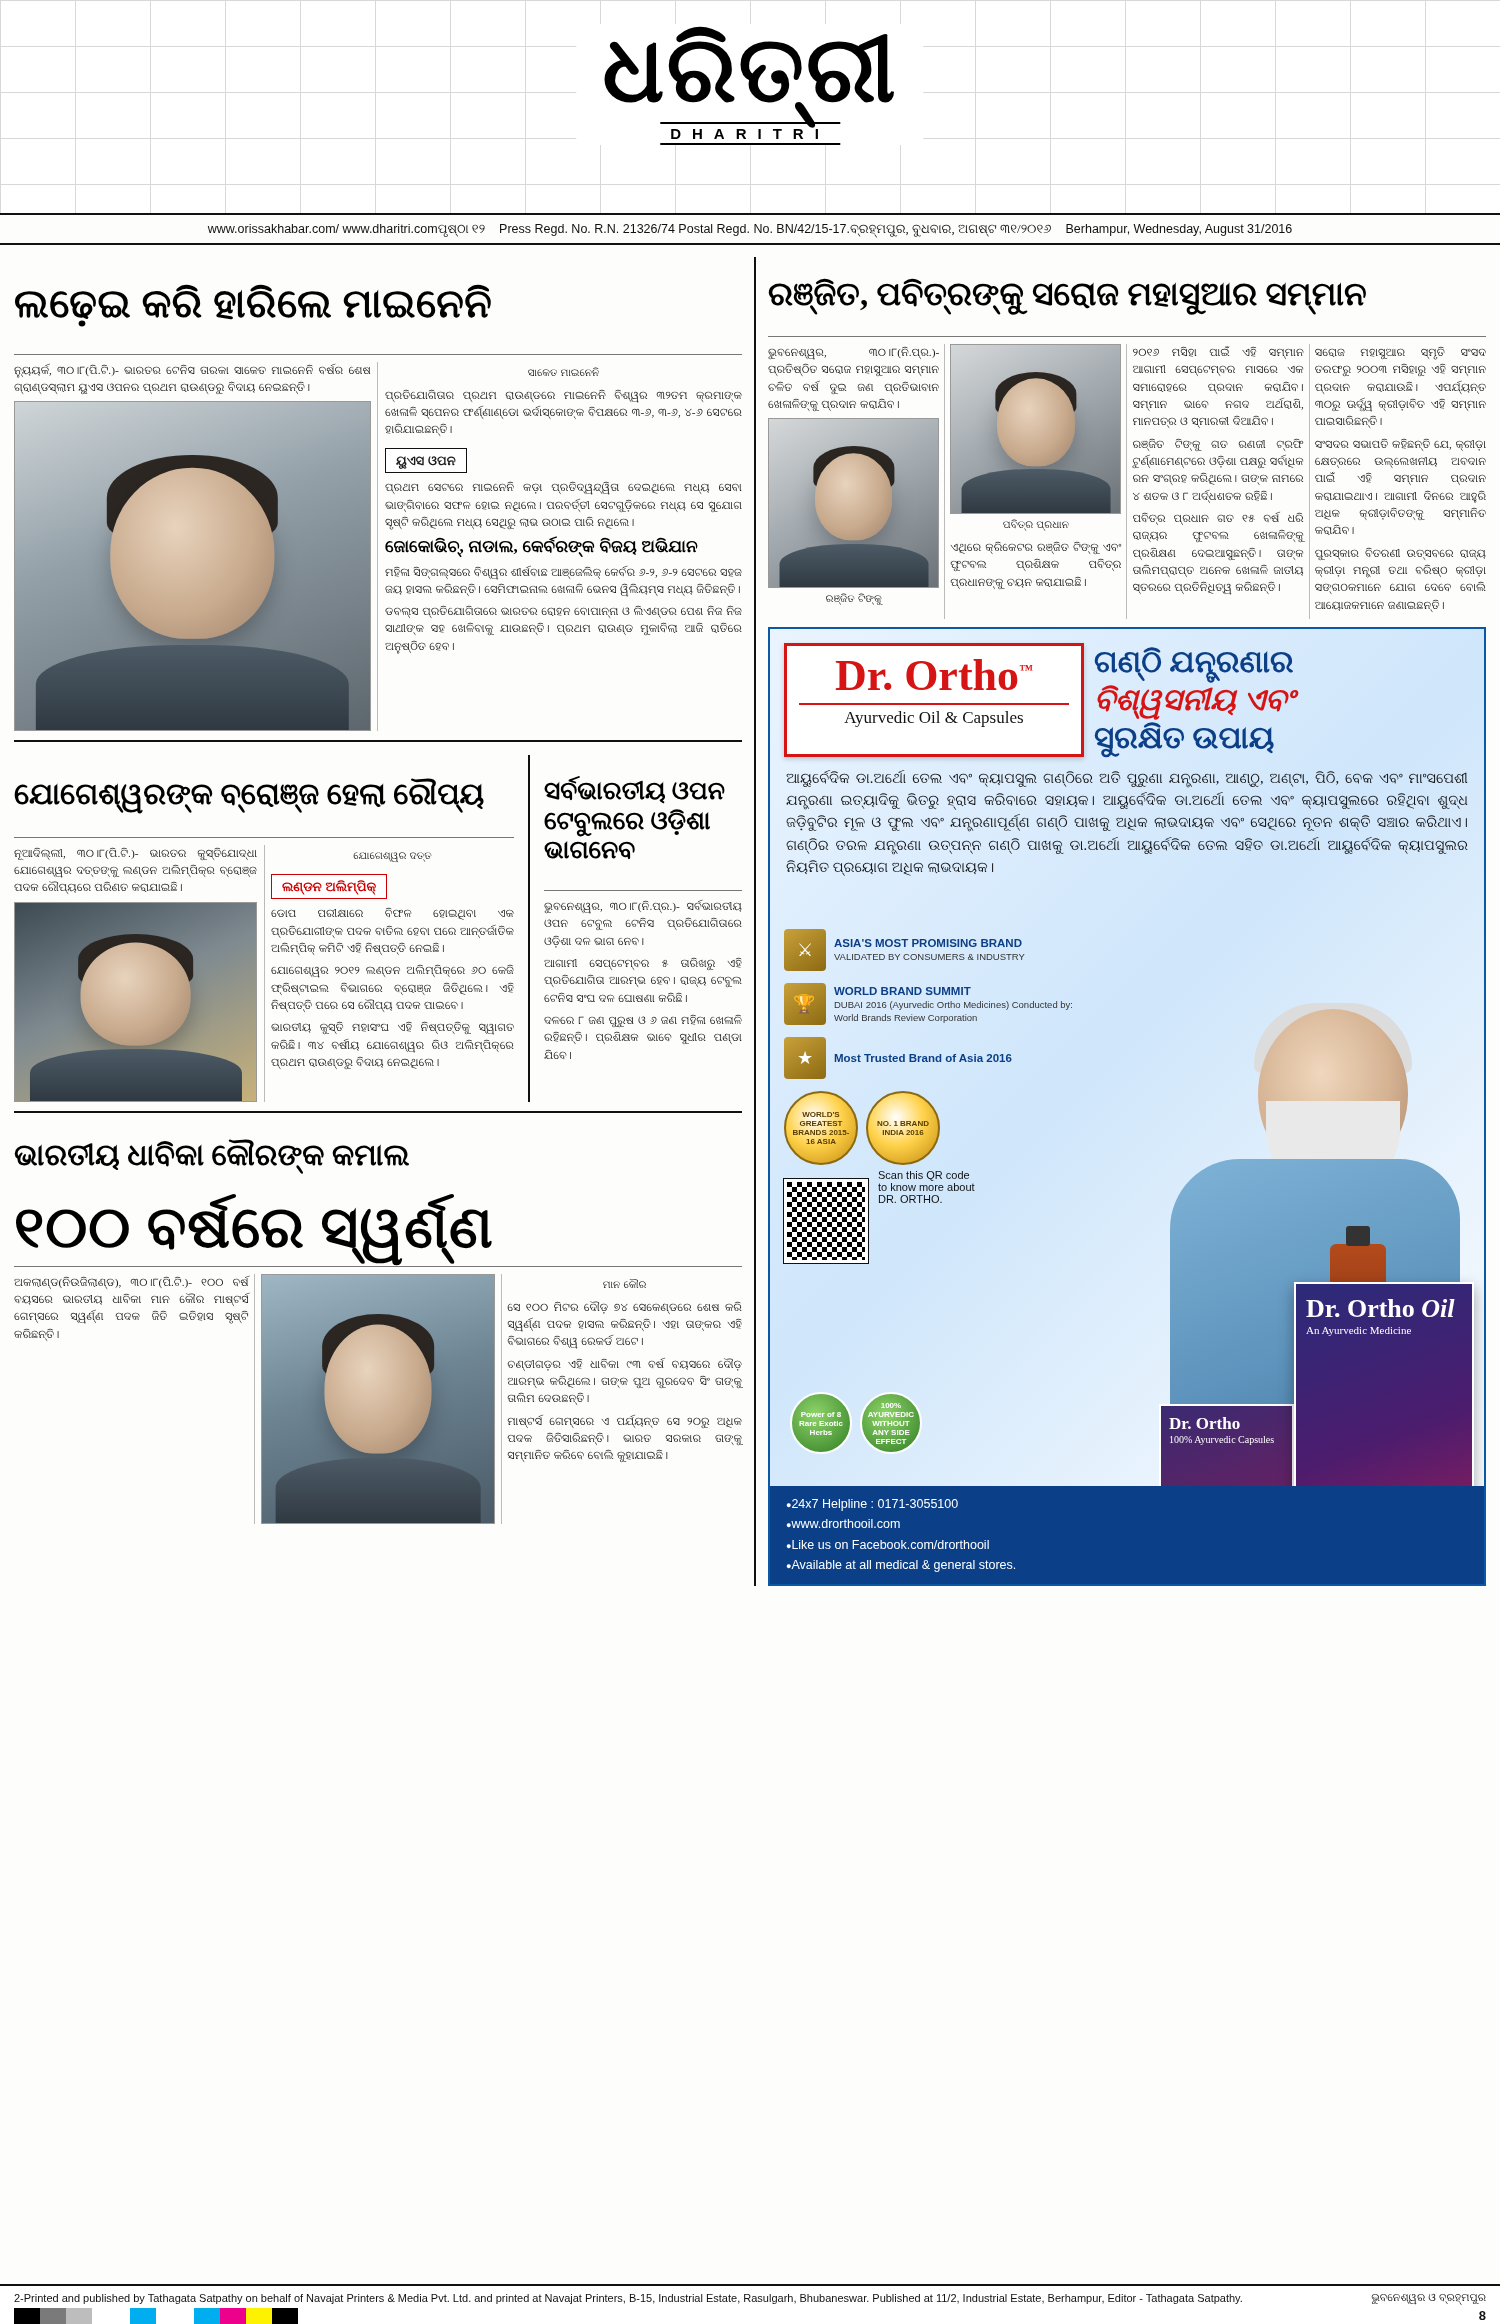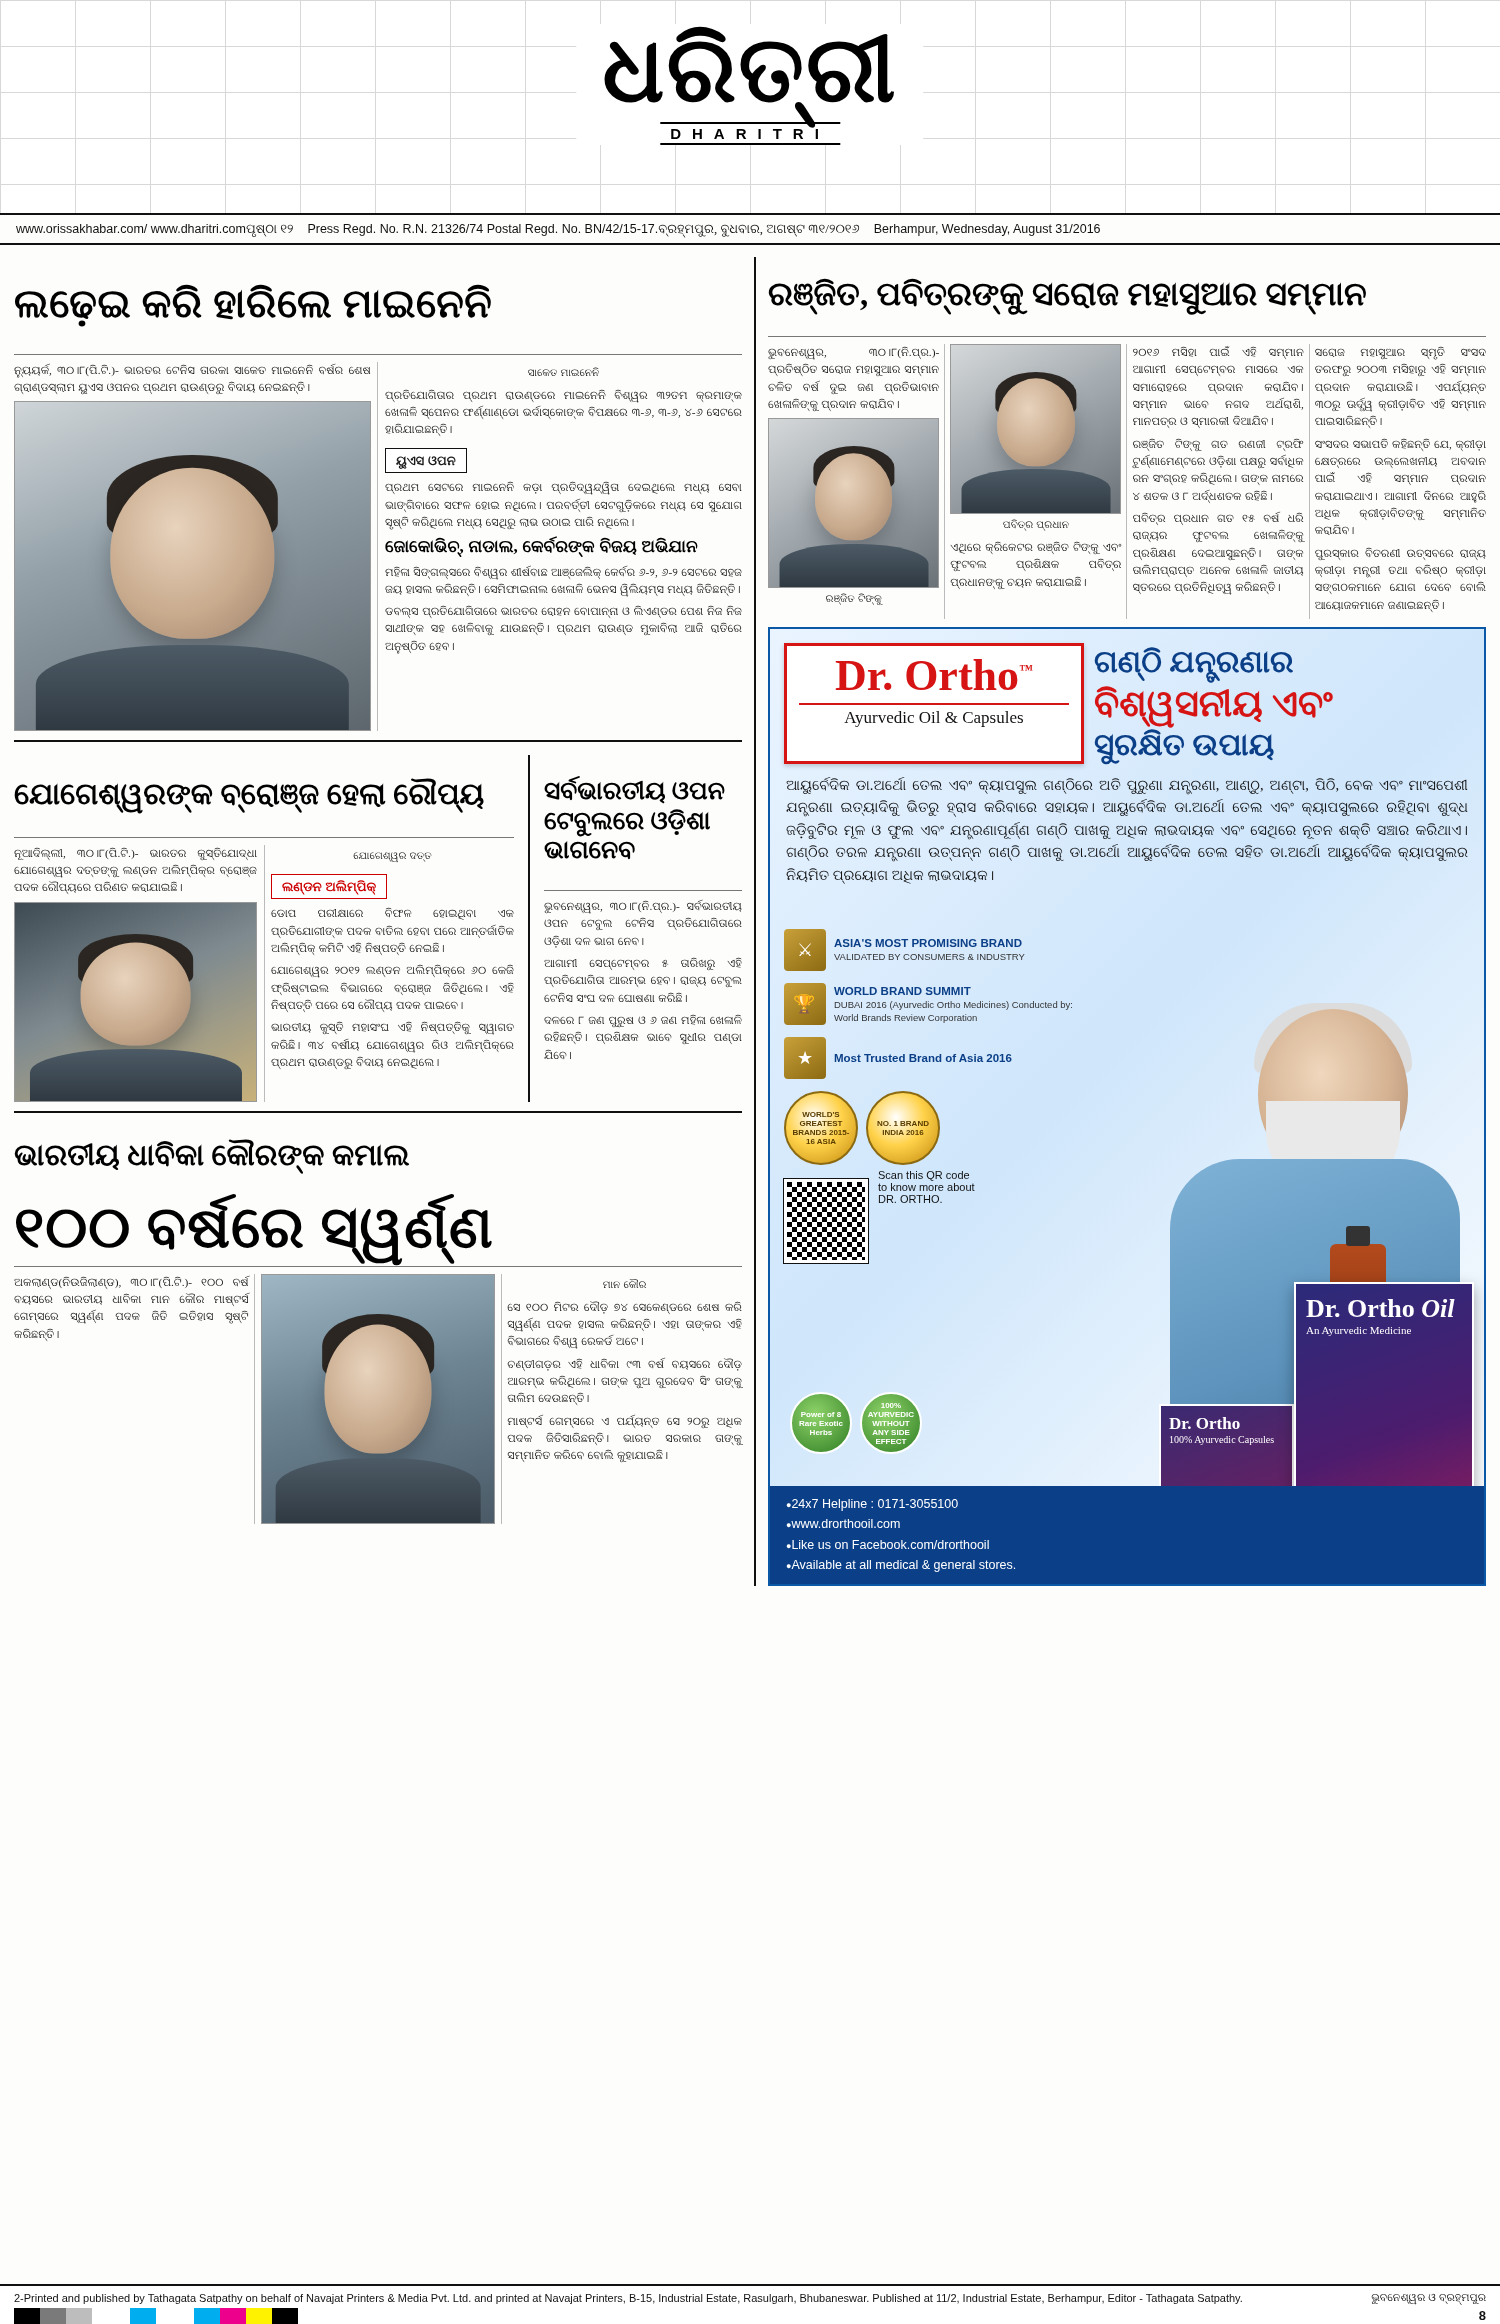--- a/index.html
+++ b/index.html
@@ -34,21 +34,21 @@
   }
   .logo-roman {
     font-family:"Liberation Sans", sans-serif;
     font-size:15px; letter-spacing:11px; font-weight:bold;
     margin-top:6px; border-top:2px solid #000; border-bottom:2px solid #000;
     display:inline-block; padding:1px 10px;
   }
 
   
   .infobar {
-    display:flex; align-items:center; justify-content:flex-start;
+    display:flex; align-items:center; justify-content:center;
     height:30px; padding:0 16px;
     border-bottom:2px solid #111;
     font-size:12.5px; color:#111;
   }
   .infobar .mid { display:flex; gap:14px; align-items:center; }
   .infobar .odia { font-family:"Liberation Serif", serif; font-size:13px;}
 
   
   .content { display:flex; padding:8px 14px 0 14px; gap:10px; }
   .col-left  { width:735px; }
@@ -135,21 +135,21 @@
   .ad-logo .tm { font-size:14px; vertical-align:super; }
   .ad-logo .sub {
     font-family:"Liberation Serif", serif; font-size:17px;
     color:#111; border-top:2px solid #d61414; margin-top:5px; padding-top:3px;
   }
   .ad-head {
     flex:1; text-align:left; font-family:"Liberation Serif", serif;
     font-weight:bold; line-height:1.22;
   }
   .ad-head .l1 { font-size:31px; color:#0b3f87; }
-  .ad-head .l2 { font-size:37px; color:#d61414; }
+  .ad-head .l2 { font-size:31px; color:#d61414;font-style:italic; }
   .ad-head .l3 { font-size:31px; color:#0b3f87; }
   .ad-body {
     font-family:"Liberation Serif", serif; font-size:14.5px;
     line-height:1.55; text-align:justify; padding:4px 16px 8px 16px; color:#111;
   }
   .ad-badges { position:absolute; left:14px; top:300px; width:300px; }
   .badge { display:flex; gap:8px; align-items:center; margin-bottom:12px; }
   .badge .mark {
     width:42px; height:42px; flex:0 0 42px; border-radius:4px;
     background:linear-gradient(145deg,#c9a13a,#8c6a12);

